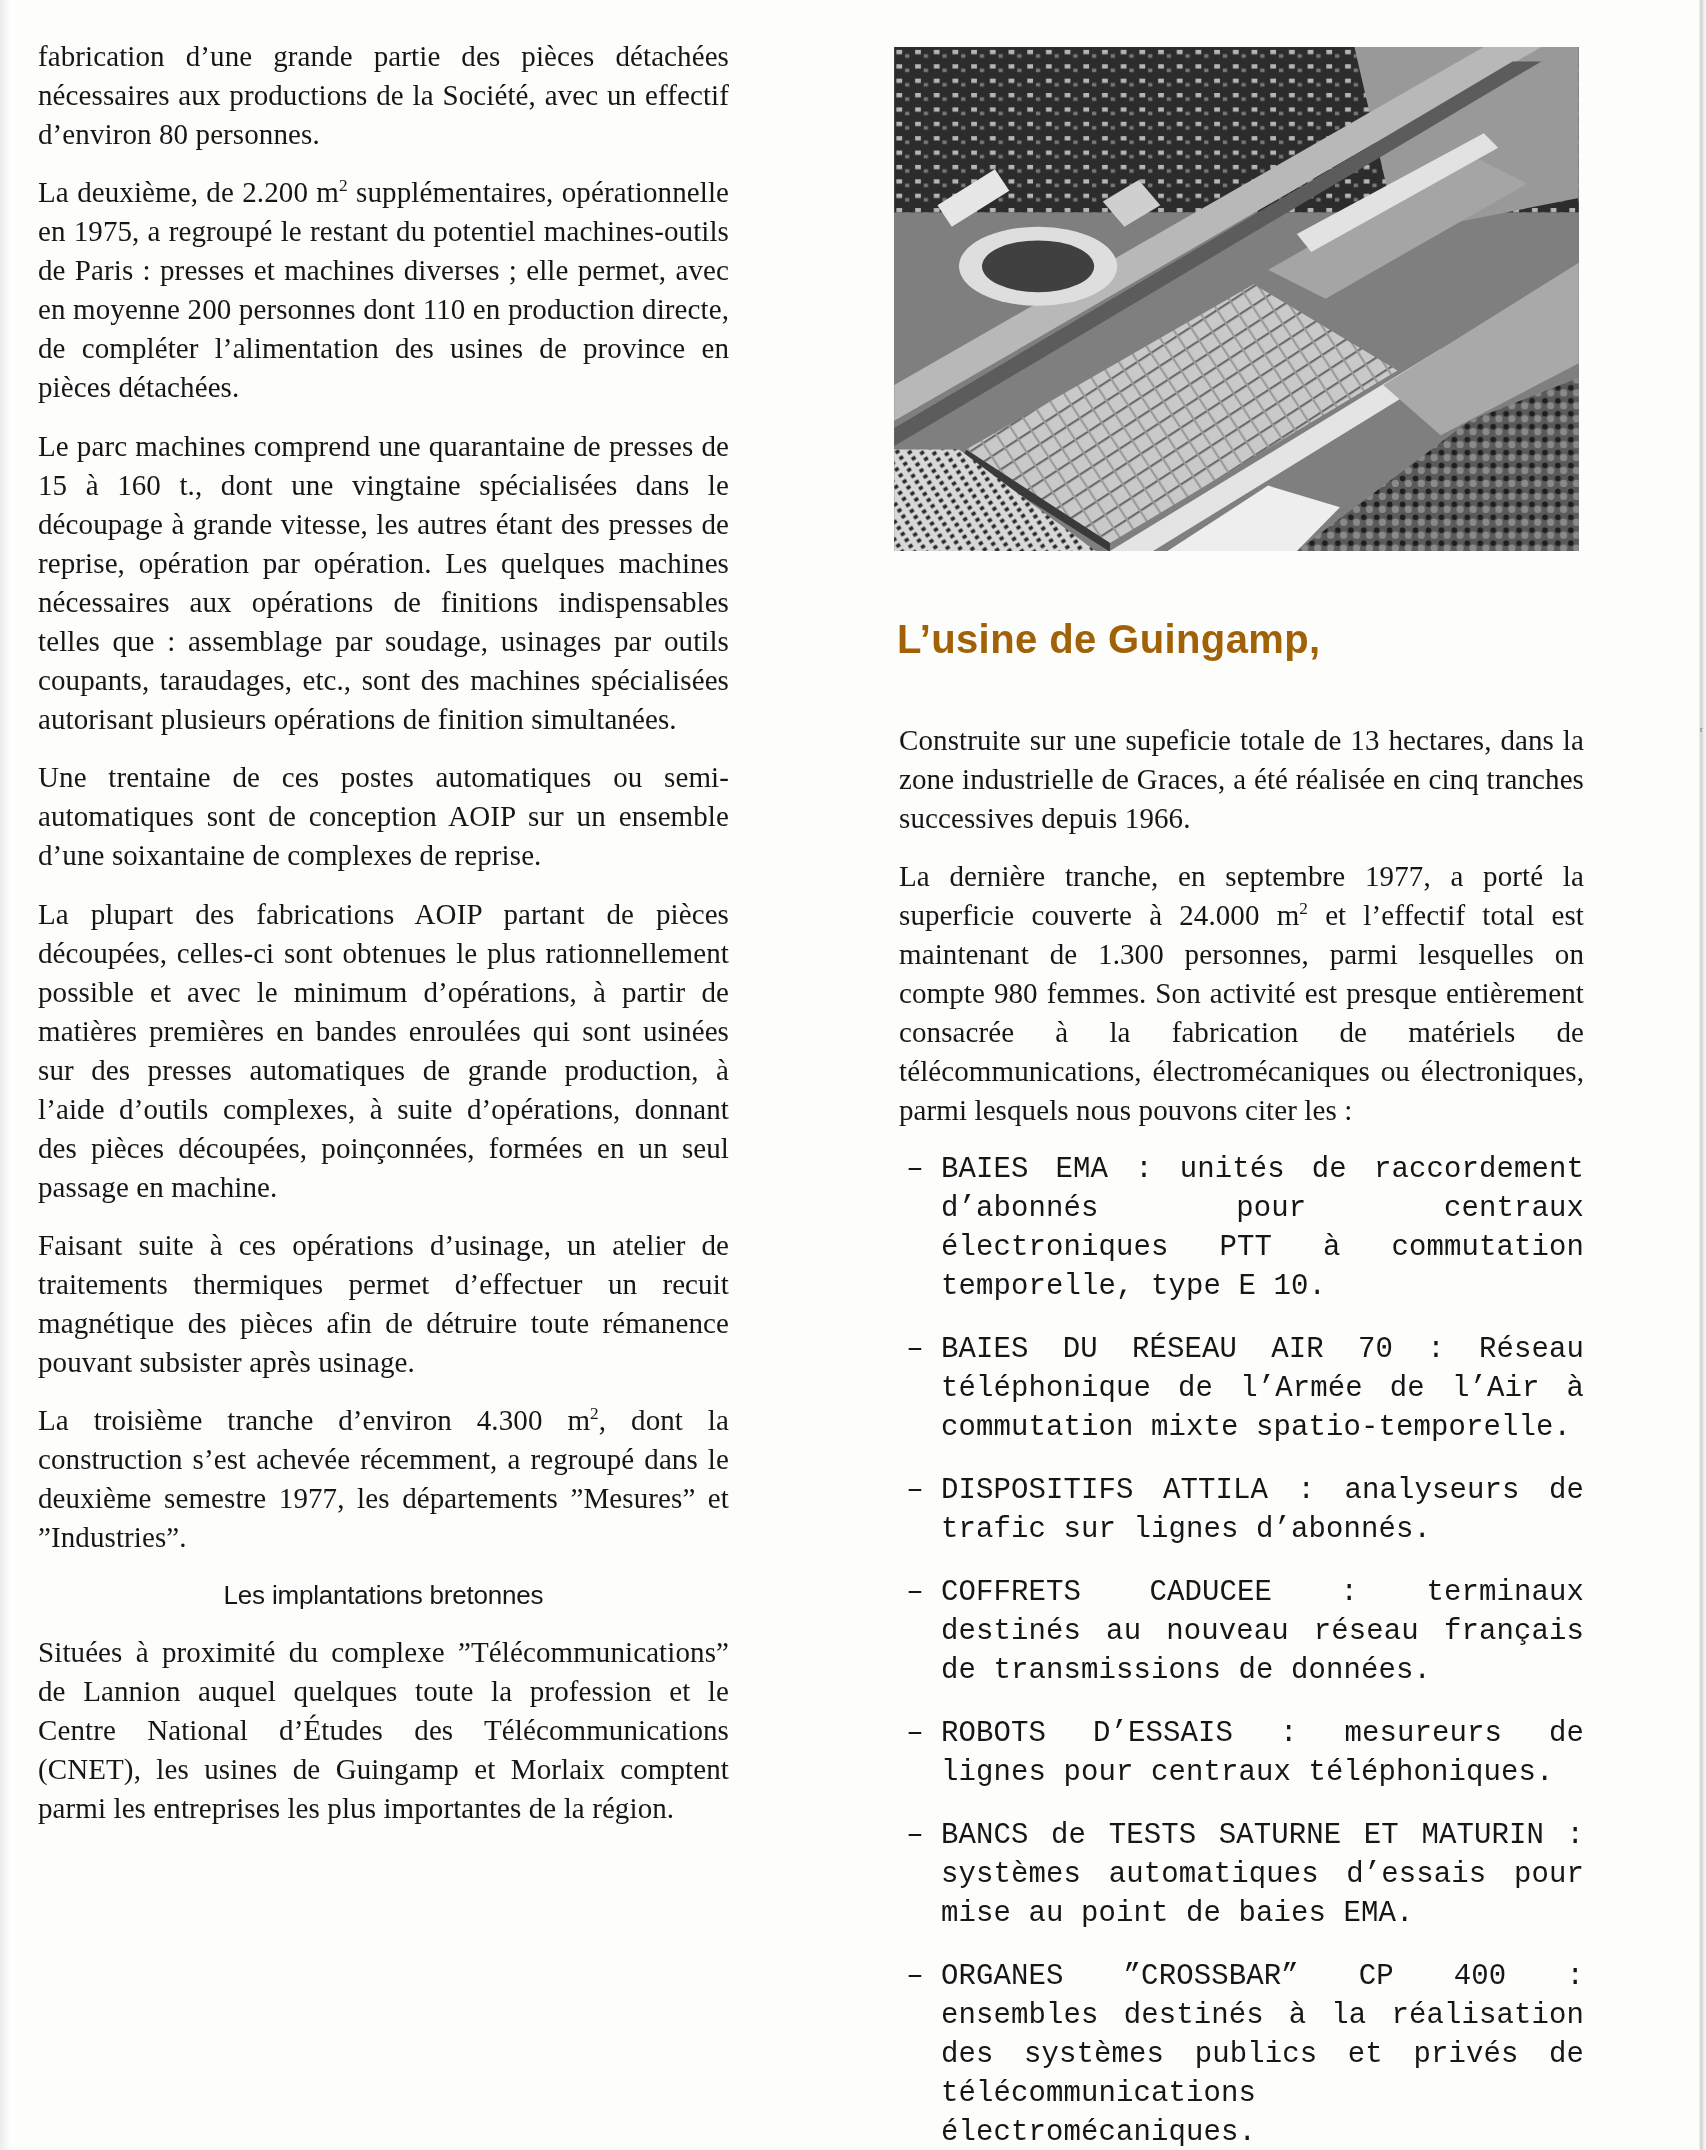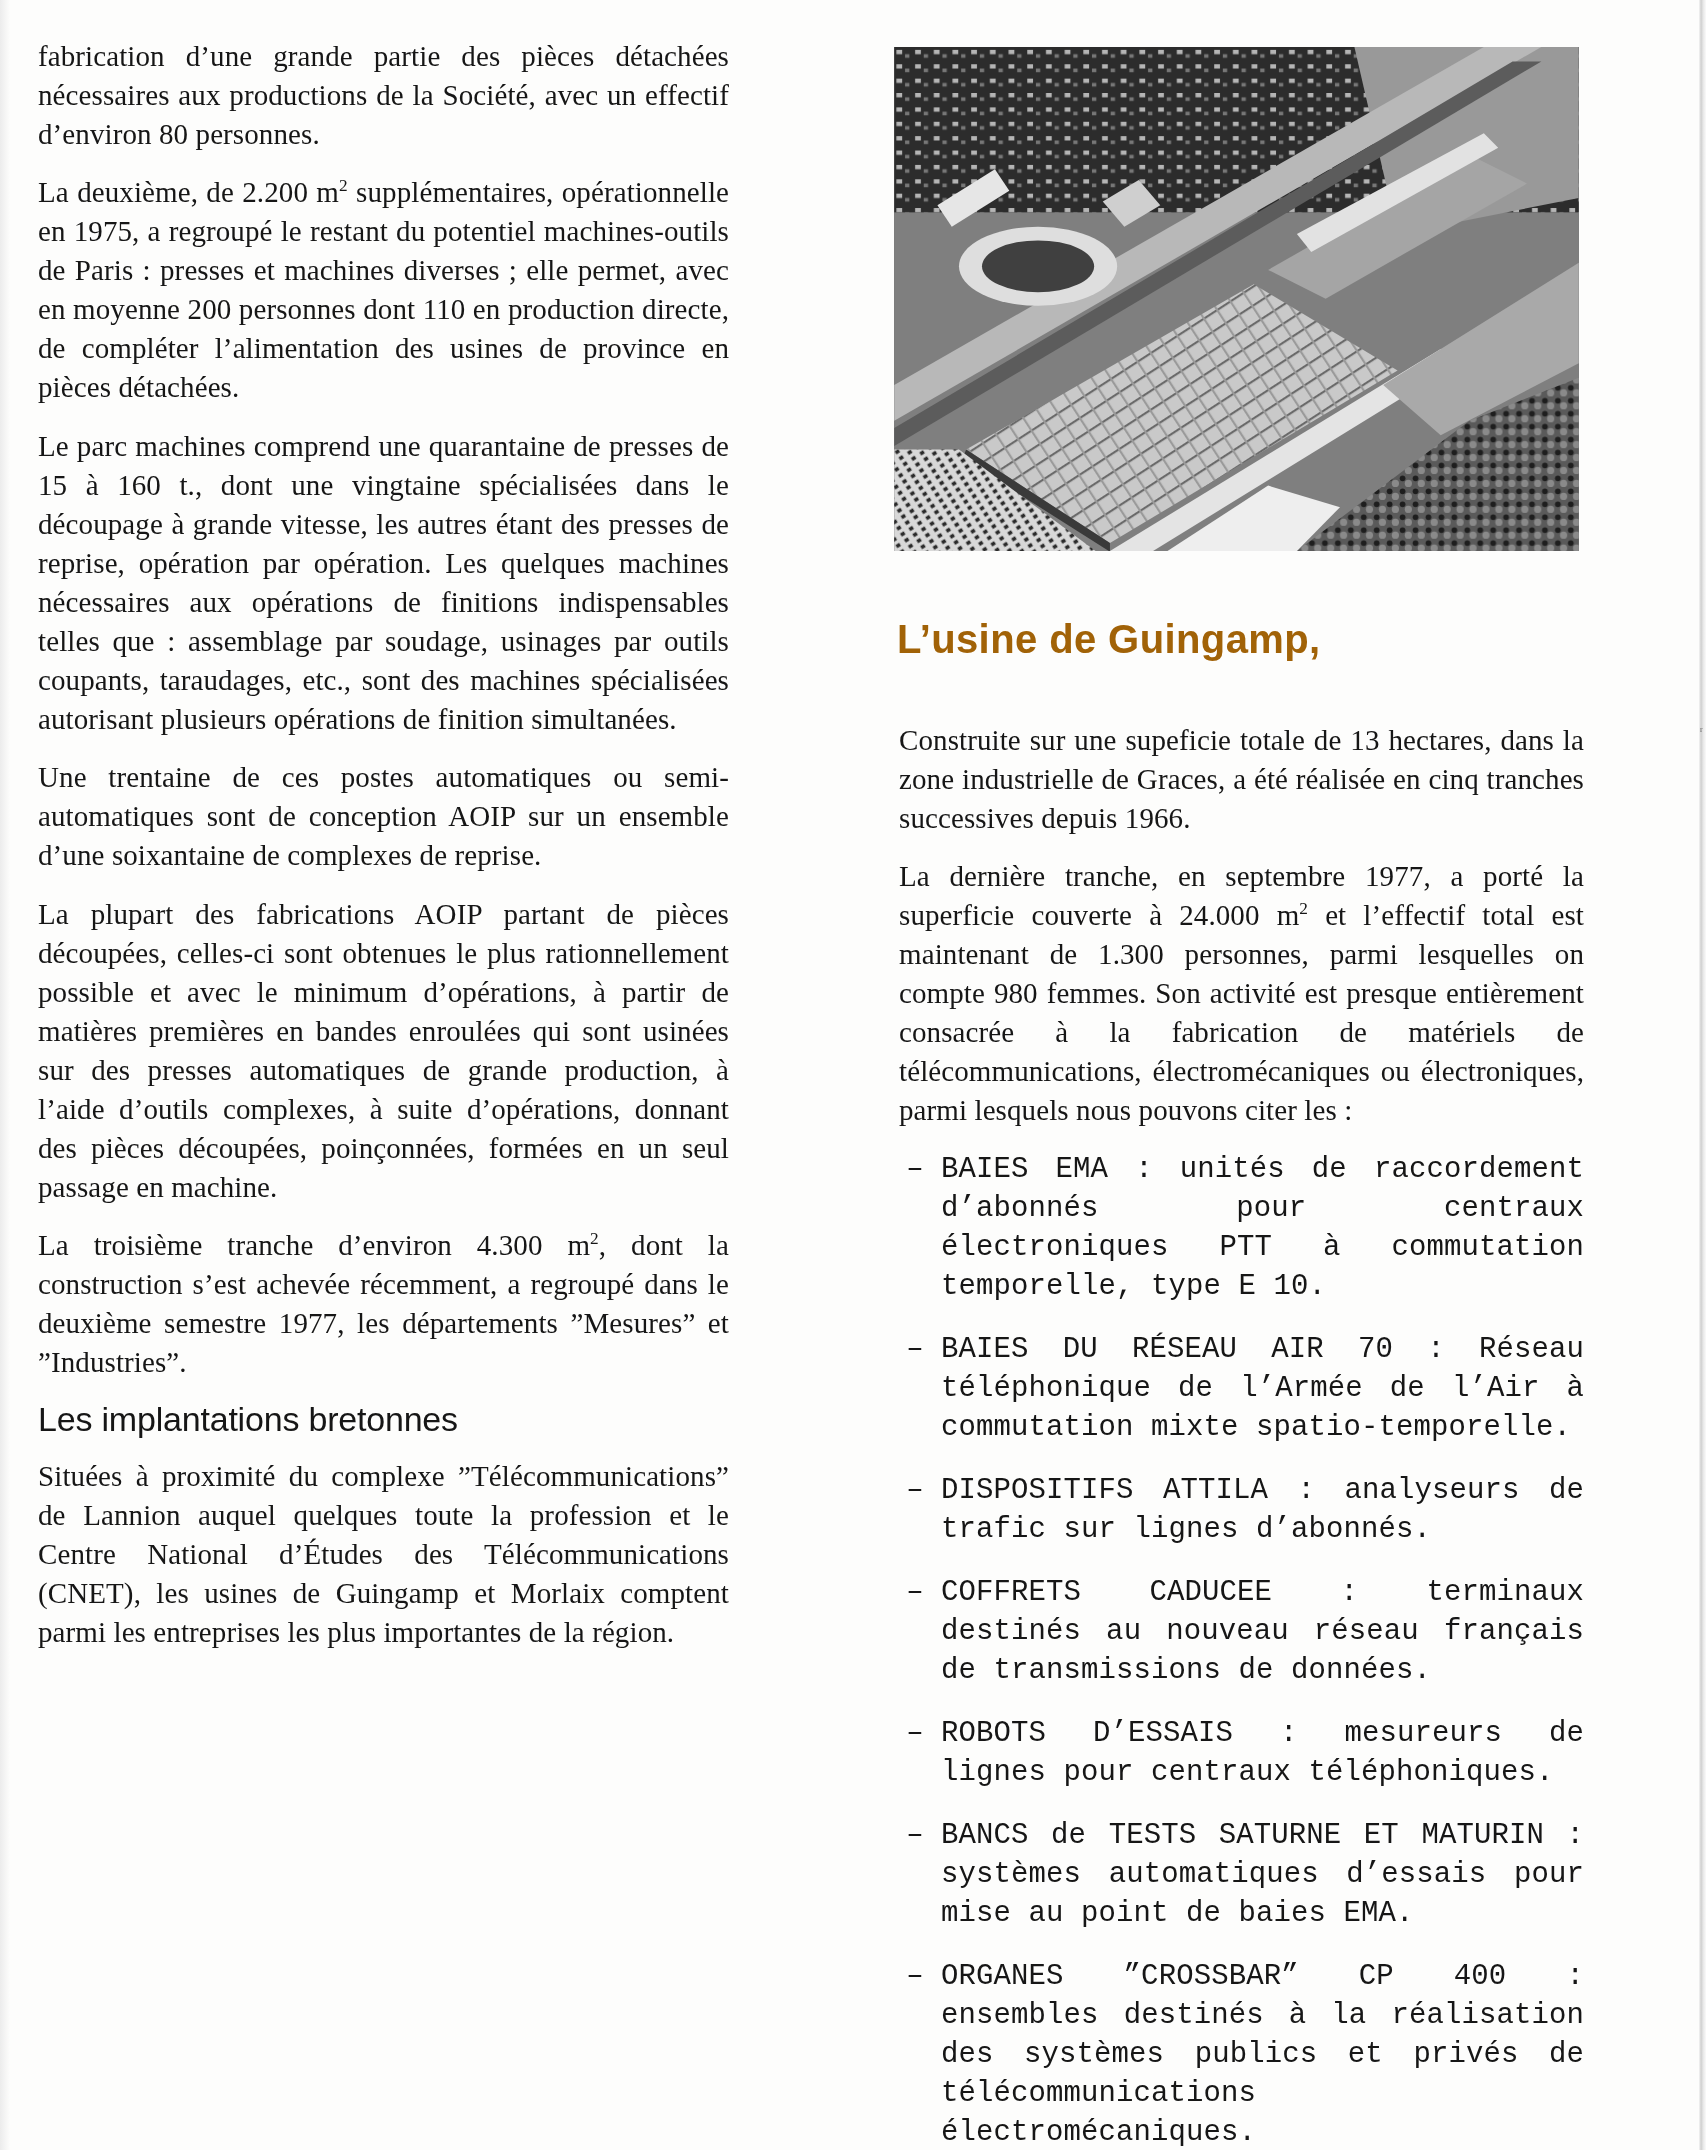--- a/index.html
+++ b/index.html
@@ -22,22 +22,22 @@
     font-size: 29px;
     line-height: 39px;
     text-align: justify;
     letter-spacing: 0.1px;
   }
   .col-left { left: 38px; top: 37px; width: 691px; }
   .col-right { left: 899px; top: 721px; width: 685px; }
   p { margin: 0 0 19.4px 0; }
   .subhead {
     font-family: "Liberation Sans", "DejaVu Sans", sans-serif;
-    font-size: 34px; line-height: 36px;
-    margin: 10px 0 20px 0; text-align: left;
+    font-size: 26px; line-height: 36px;
+    margin: 10px 0 20px 0; text-align: center;
     letter-spacing: -0.2px;
   }
   .heading {
     position: absolute; left: 897px; top: 617px;
     font-family: "Liberation Sans", "DejaVu Sans", sans-serif;
     font-size: 40px; font-weight: bold; letter-spacing: 0.4px;
     color: #a16207;
   }
   sup { font-size: 17.3px; line-height: 0; vertical-align: 11.5px; }
   ul.products { list-style: none; margin: 0; padding: 0; }
@@ -71,20 +71,21 @@
 <div class="page-shadow-left"></div>
 <div class="page-edge-right"></div>
 <span class="edge-mark" style="left:1700px;top:725px;">ʳ</span>
 
 <div class="col col-left">
   <p>fabrication d’une grande partie des pièces détachées nécessaires aux productions de la Société, avec un effectif d’environ 80 personnes.</p>
   <p><span>La deuxième, de 2.200 m<sup>2</sup> supplémentaires, opérationnelle en 1975, a regroupé le restant du potentiel machines-outils de Paris : presses et machines diverses ; elle permet, avec en moyenne 200 personnes dont 110 en production directe, de compléter l’alimentation des usines de province en pièces détachées.</span></p>
   <p>Le parc machines comprend une quarantaine de presses de 15 à 160 t., dont une vingtaine spécialisées dans le découpage à grande vitesse, les autres étant des presses de reprise, opération par opération. Les quelques machines nécessaires aux opérations de finitions indispensables telles que : assemblage par soudage, usinages par outils coupants, taraudages, etc., sont des machines spécialisées autorisant plusieurs opérations de finition simultanées.</p>
   <p>Une trentaine de ces postes automatiques ou semi-automatiques sont de conception AOIP sur un ensemble d’une soixantaine de complexes de reprise.</p>
   <p>La plupart des fabrications AOIP partant de pièces découpées, celles-ci sont obtenues le plus rationnellement possible et avec le minimum d’opérations, à partir de matières premières en bandes enroulées qui sont usinées sur des presses automatiques de grande production, à l’aide d’outils complexes, à suite d’opérations, donnant des pièces découpées, poinçonnées, formées en un seul passage en machine.</p>
+  <p>Faisant suite à ces opérations d’usinage, un atelier de traitements thermiques permet d’effectuer un recuit magnétique des pièces afin de détruire toute rémanence pouvant subsister après usinage.</p>
   <p><span>La troisième tranche d’environ 4.300 m<sup>2</sup>, dont la construction s’est achevée récemment, a regroupé dans le deuxième semestre 1977, les départements ”Mesures” et ”Industries”.</span></p>
   <div class="subhead">Les implantations bretonnes</div>
   <p>Situées à proximité du complexe ”Télécommunications” de Lannion auquel quelques toute la profession et le Centre National d’Études des Télécommunications (CNET), les usines de Guingamp et Morlaix comptent parmi les entreprises les plus importantes de la région.</p>
 </div>
 
 <div class="photo">
   <svg width="685" height="504" viewBox="0 0 952 701" xmlns="http://www.w3.org/2000/svg">
     <defs>
       <pattern id="roof" width="22" height="22" patternUnits="userSpaceOnUse" patternTransform="rotate(-33)">
         <rect width="22" height="22" fill="#c9c9c9"></rect>

